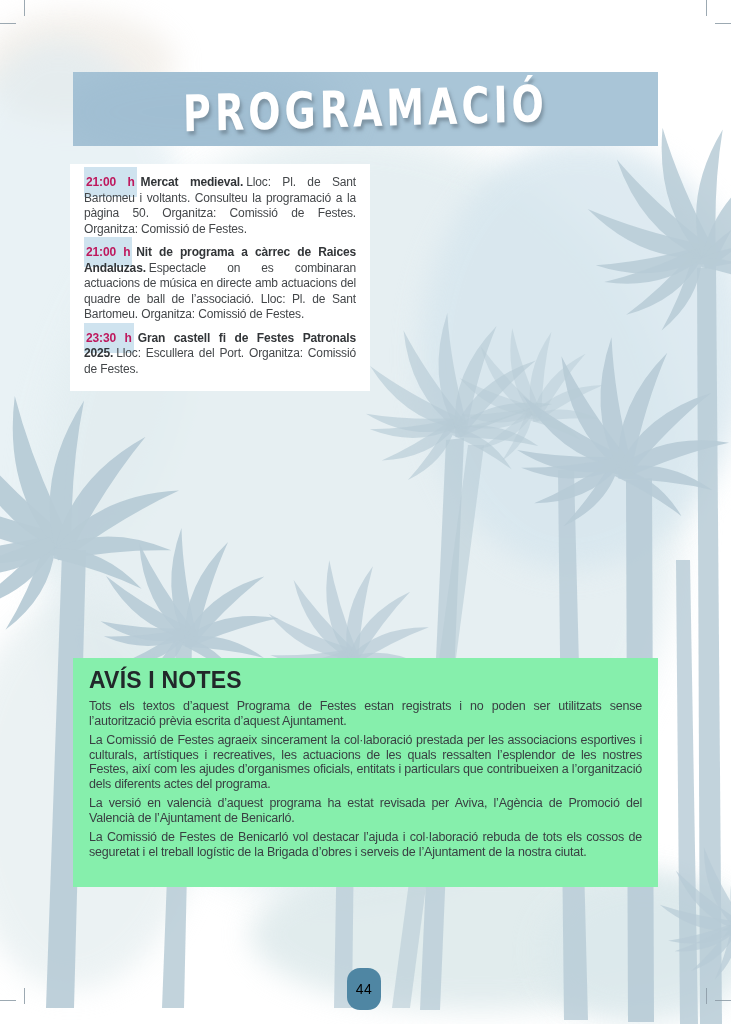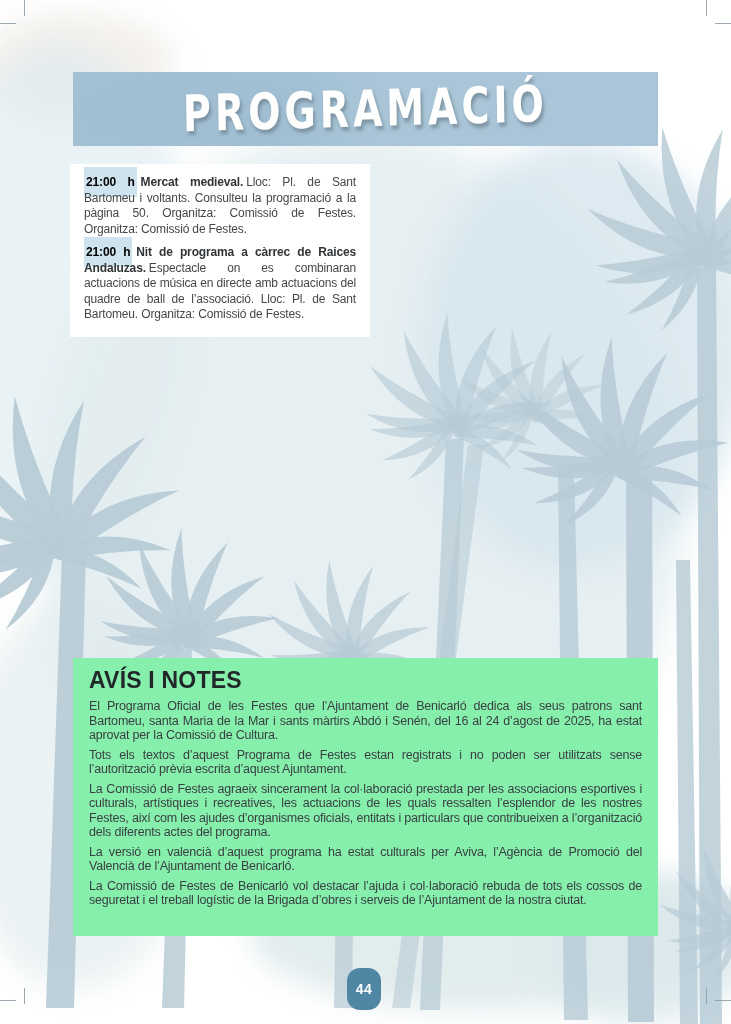--- a/index.html
+++ b/index.html
@@ -46,21 +46,21 @@
   .events{
     position:absolute;left:70px;top:164px;width:300px;
     background:#ffffff;box-sizing:border-box;padding:11px 14px 12px 14px;
   }
   .event{
     margin:0 0 8px 0;font-size:12px;line-height:15.5px;letter-spacing:-.15px;
     color:#44474a;text-align:justify;
   }
   .event:last-child{margin-bottom:2px;}
   .evt-time{
-    background:#cfe3ef;color:#000000;font-weight:700;
+    background:#cfe3ef;color:#be185d;font-weight:700;
     padding:8px 2px;margin-right:4px;
   }
   .evt-title{font-weight:700;color:#323538;margin-right:3px;}
   
   .notes{
     position:absolute;left:73px;top:658px;width:585px;
     background:#86efac;box-sizing:border-box;padding:9px 16px 12px 16px;
   }
   .notes-heading{
     margin:0 0 5px 0;font-size:23px;font-weight:700;color:#22272a;
@@ -69,21 +69,21 @@
   .note-p{
     margin:0 0 5px 0;font-size:12.5px;line-height:14.5px;letter-spacing:-.2px;
     color:#393f42;text-align:justify;
   }
   .note-p:last-child{margin-bottom:16px;}
   
   .page-pill{
     position:absolute;left:347px;top:968px;width:34px;height:42px;
     background:#4f86a3;border-radius:13px;display:flex;align-items:center;justify-content:center;
   }
-  .page-pill span{color:#ffffff;font-size:14px;font-weight:700;letter-spacing:.5px;text-align:right;}
+  .page-pill span{color:#000000;font-size:14px;font-weight:400;letter-spacing:.5px;text-align:right;}
 </style>
 </head>
 <body>
 
 <div class="page">
 
   <div class="wash w-tlwarm"></div>
   <div class="wash w-left"></div>
   <div class="wash w-center"></div>
   <div class="wash w-right"></div>
@@ -146,28 +146,30 @@
     <h1 class="banner-title">PROGRAMACIÓ</h1>
   </header>
 
   <section class="events">
     <p class="event">
       <span class="evt-time">21:00 h</span><span class="evt-title">Mercat medieval.</span><span class="evt-body">Lloc: Pl. de Sant Bartomeu i voltants. Consulteu la programació a la pàgina 50. Organitza: Comissió de Festes. Organitza: Comissió de Festes.</span>
     </p>
     <p class="event">
       <span class="evt-time">21:00 h</span><span class="evt-title">Nit de programa a càrrec de Raices Andaluzas.</span><span class="evt-body">Espectacle on es combinaran actuacions de música en directe amb actuacions del quadre de ball de l’associació. Lloc: Pl. de Sant Bartomeu. Organitza: Comissió de Festes.</span>
     </p>
+    <p class="event">
+      <span class="evt-time">23:30 h</span><span class="evt-title">Gran castell fi de Festes Patronals 2025.</span><span class="evt-body">Lloc: Escullera del Port. Organitza: Comissió de Festes.</span>
+    </p>
   </section>
 
   <section class="notes">
     <h2 class="notes-heading">AVÍS I NOTES</h2>
-    <p class="note-p">El Programa Oficial de les Festes que l’Ajuntament de Benicarló dedica als seus patrons sant Bartomeu, santa Maria de la Mar i sants màrtirs Abdó i Senén, del 16 al 24 d’agost de 2025, ha estat aprovat per la Comissió de Cultura.</p>
     <p class="note-p">Tots els textos d’aquest Programa de Festes estan registrats i no poden ser utilitzats sense l’autorització prèvia escrita d’aquest Ajuntament.</p>
     <p class="note-p">La Comissió de Festes agraeix sincerament la col·laboració prestada per les associacions esportives i culturals, artístiques i recreatives, les actuacions de les quals ressalten l’esplendor de les nostres Festes, així com les ajudes d’organismes oficials, entitats i particulars que contribueixen a l’organització dels diferents actes del programa.</p>
-    <p class="note-p">La versió en valencià d’aquest programa ha estat culturals per Aviva, l’Agència de Promoció del Valencià de l’Ajuntament de Benicarló.</p>
+    <p class="note-p">La versió en valencià d’aquest programa ha estat revisada per Aviva, l’Agència de Promoció del Valencià de l’Ajuntament de Benicarló.</p>
     <p class="note-p">La Comissió de Festes de Benicarló vol destacar l’ajuda i col·laboració rebuda de tots els cossos de seguretat i el treball logístic de la Brigada d’obres i serveis de l’Ajuntament de la nostra ciutat.</p>
   </section>
 
   <div class="page-pill">
     <span>44</span>
   </div>
 
 </div>
 
 </body></html>

